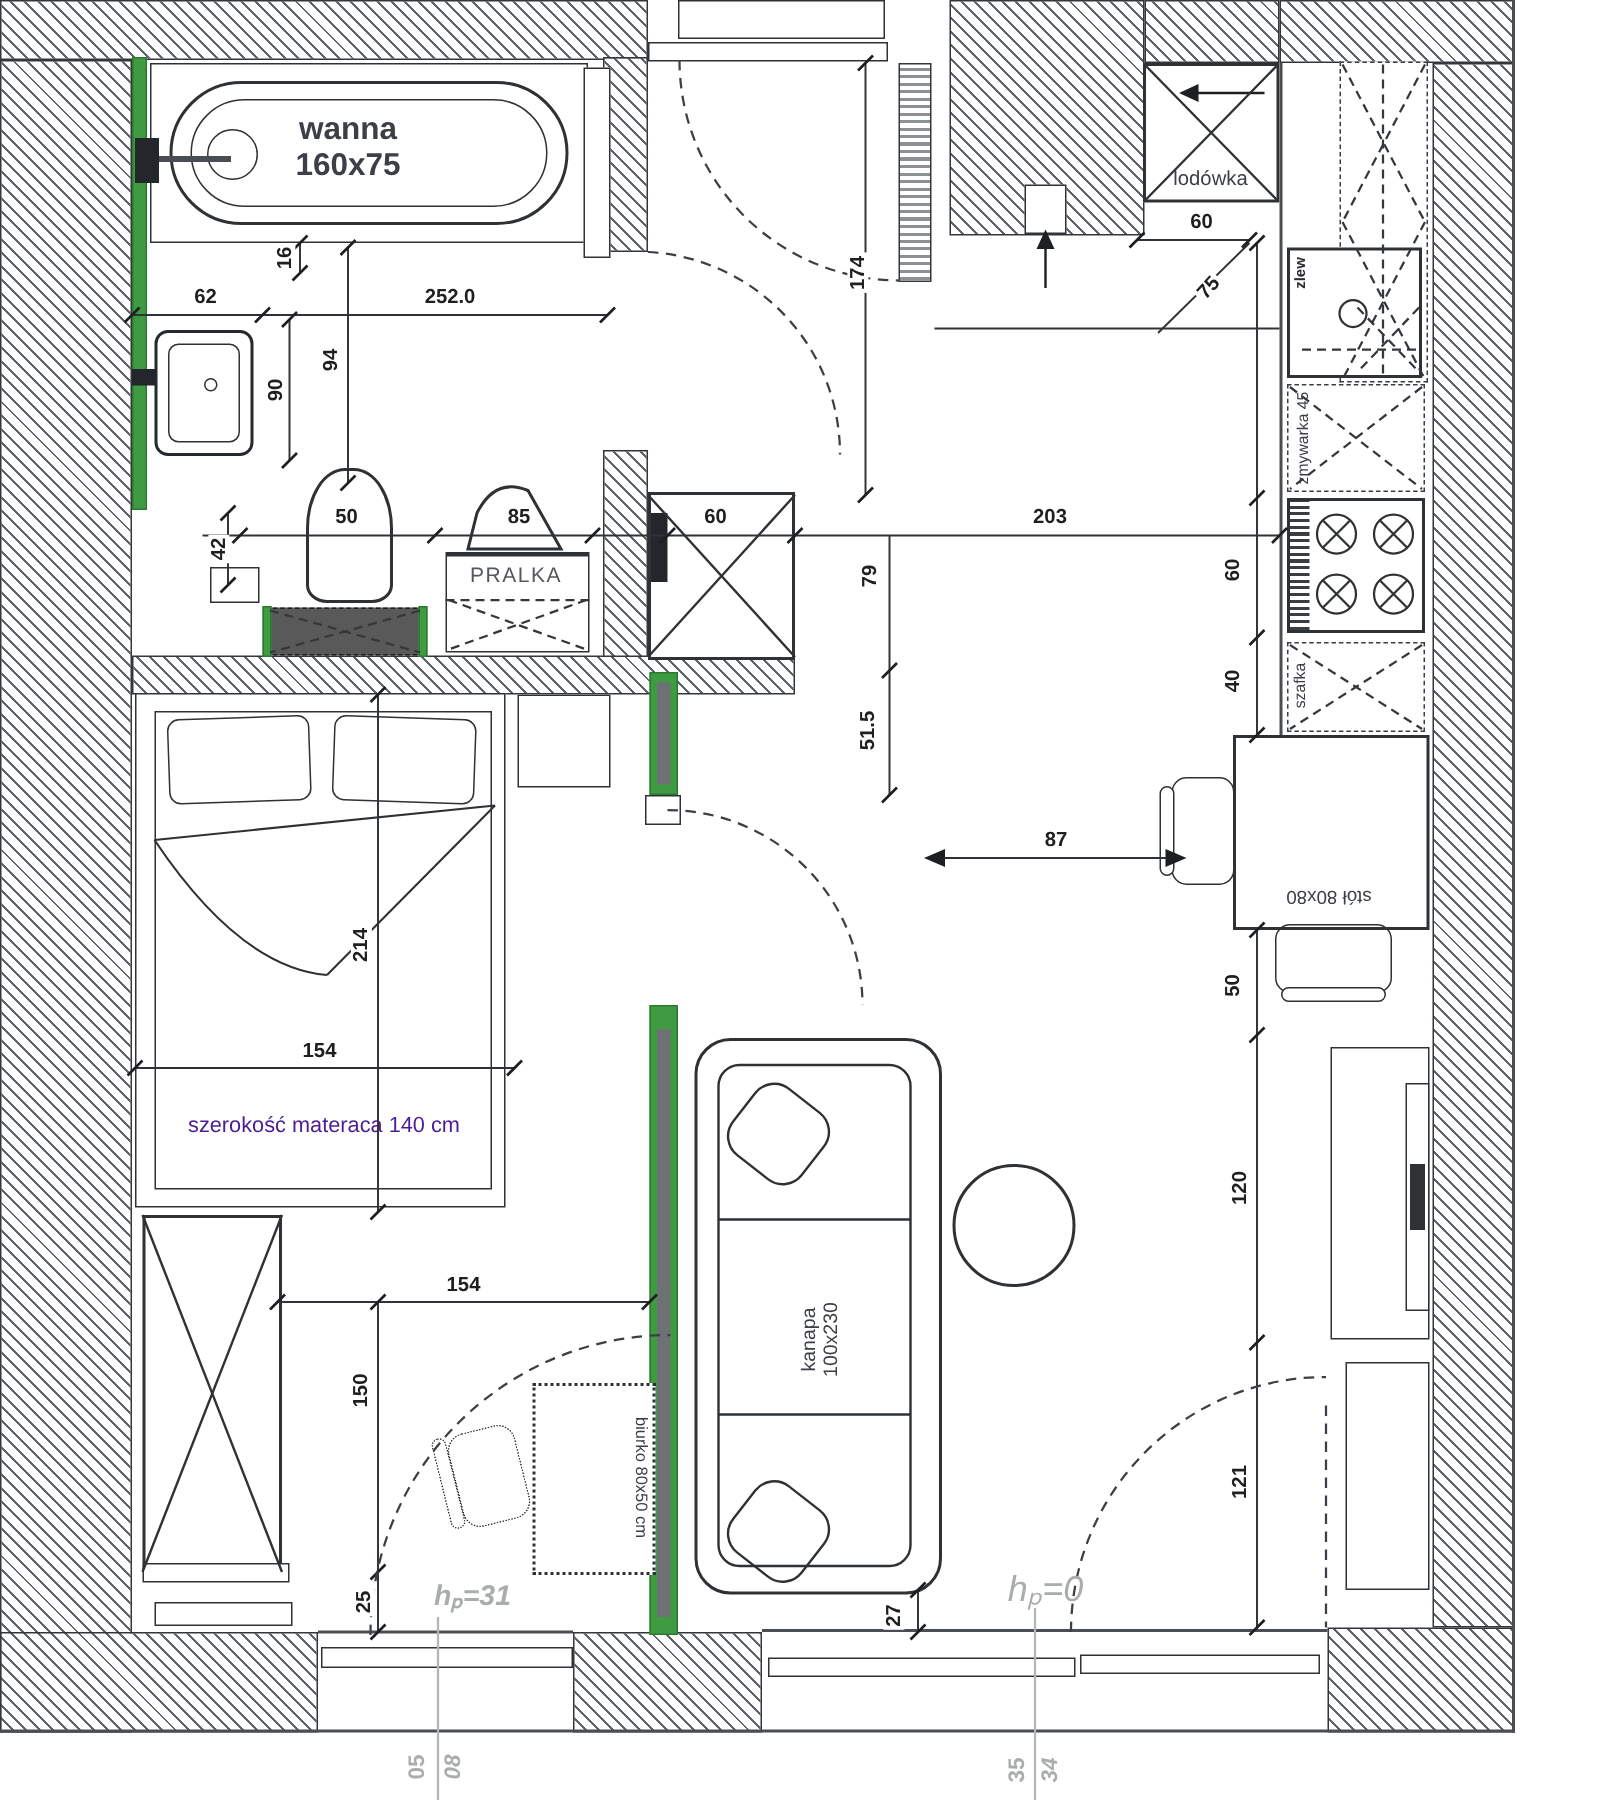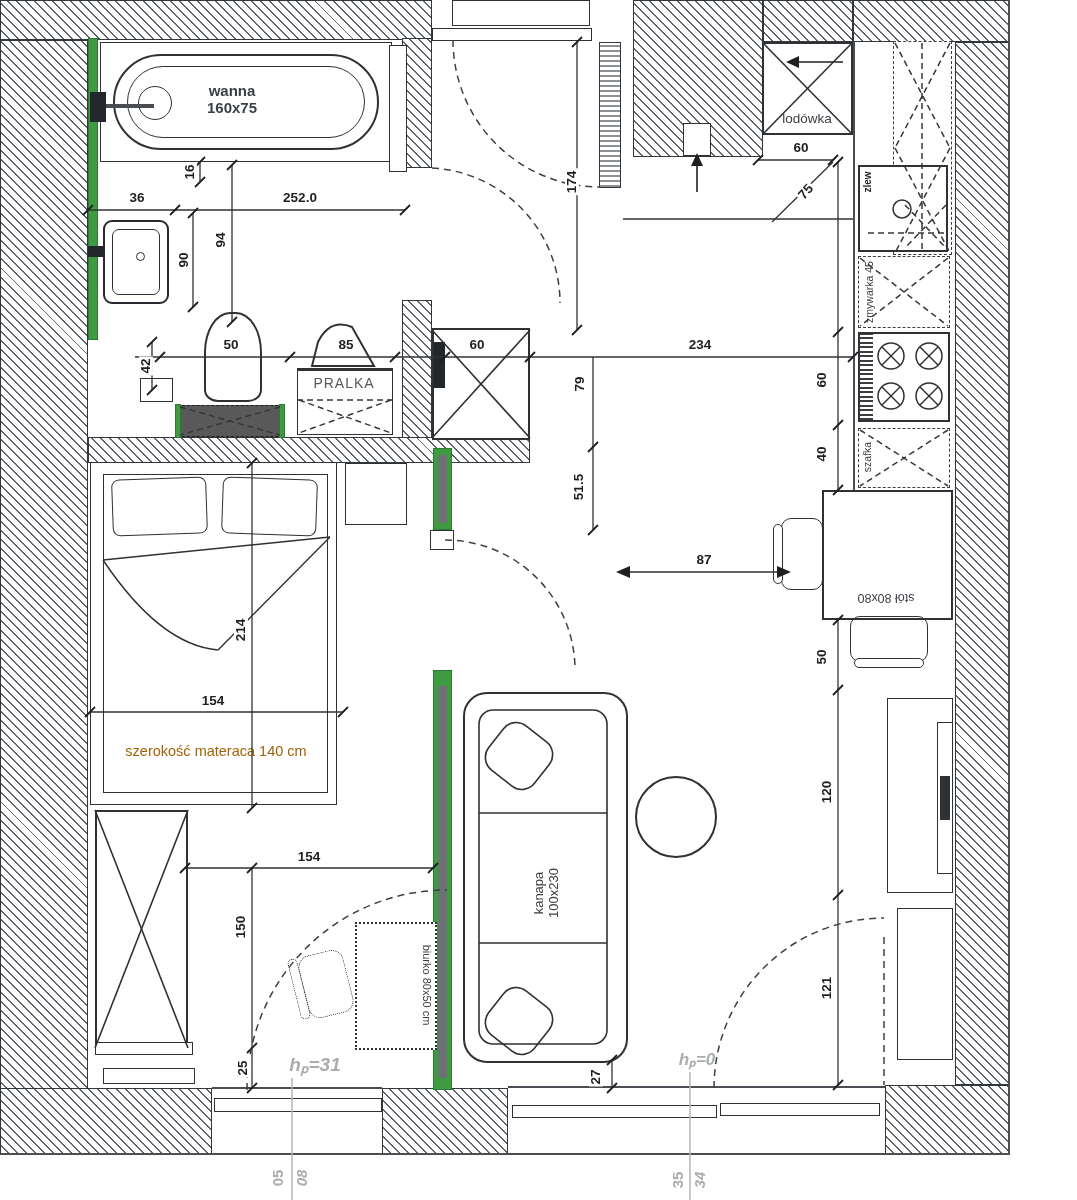--- a/index.html
+++ b/index.html
@@ -65,21 +65,21 @@
   <div class="abs whitebox" style="left:430px;top:530px;width:24px;height:20px;border-width:1.5px"></div>
   <div class="abs greenbar" style="left:433px;top:670px;width:19px;height:420px"></div>
   <div class="abs graycore" style="left:438px;top:686px;width:9px;height:392px"></div>
 
   <div class="abs whitebox" style="left:100px;top:42px;width:292px;height:120px"></div>
   <div class="abs" style="left:113px;top:54px;width:266px;height:96px;border:2px solid #2e3235;border-radius:48px"></div>
   <div class="abs" style="left:127px;top:66px;width:238px;height:72px;border:1.5px solid #2e3235;border-radius:36px"></div>
   <div class="abs" style="left:138px;top:86px;width:34px;height:34px;border:1.5px solid #2e3235;border-radius:50%"></div>
   <div class="abs" style="left:90px;top:92px;width:16px;height:30px;background:#23262a"></div>
   <div class="abs thinline" style="left:106px;top:104px;width:48px;height:4px"></div>
-  <div class="lbl" style="left:232px;top:99px;font-size:15px;font-weight:600;color:#3c4046">
+  <div class="lbl" style="left:232px;top:99px;font-size:21px;font-weight:600;color:#3c4046">
     <div>wanna</div>
     <div>160x75</div>
   </div>
   <div class="abs whitebox" style="left:389px;top:45px;width:18px;height:127px;border-width:1.5px"></div>
 
   <div class="abs" style="left:103px;top:220px;width:66px;height:84px;border:2.2px solid #26292d;border-radius:9px"></div>
   <div class="abs" style="left:112px;top:229px;width:48px;height:66px;border:1.5px solid #2e3235;border-radius:7px"></div>
   <div class="abs" style="left:88px;top:246px;width:16px;height:11px;background:#23262a"></div>
   <div class="abs" style="left:136px;top:252px;width:9px;height:9px;border:1.5px solid #2e3235;border-radius:50%"></div>
 
@@ -119,21 +119,21 @@
 
   <div class="abs whitebox" style="left:887px;top:698px;width:66px;height:195px;border-width:1.8px"></div>
   <div class="abs whitebox" style="left:937px;top:722px;width:16px;height:152px;border-width:1.6px"></div>
   <div class="abs" style="left:940px;top:776px;width:10px;height:44px;background:#2e3235"></div>
   <div class="abs whitebox" style="left:897px;top:908px;width:56px;height:152px;border-width:1.8px"></div>
 
   <div class="abs whitebox" style="left:90px;top:462px;width:247px;height:343px;border-width:1.8px"></div>
   <div class="abs" style="left:103px;top:474px;width:225px;height:319px;border:1.5px solid #2e3235"></div>
   <div class="abs" style="left:112px;top:478px;width:95px;height:57px;border:1.8px solid #2e3235;border-radius:8px;transform:rotate(-2deg)"></div>
   <div class="abs" style="left:222px;top:478px;width:95px;height:57px;border:1.8px solid #2e3235;border-radius:8px;transform:rotate(2deg)"></div>
-  <div class="lbl" style="left:216px;top:751px;font-size:14.5px;color:#a16207">szerokość materaca 140 cm</div>
+  <div class="lbl" style="left:216px;top:751px;font-size:14.5px;color:#4c1d95">szerokość materaca 140 cm</div>
   <div class="abs whitebox" style="left:345px;top:463px;width:62px;height:62px;border-width:1.8px"></div>
 
   <div class="abs whitebox" style="left:95px;top:810px;width:93px;height:238px;border-width:2px"></div>
   <div class="abs whitebox" style="left:95px;top:1042px;width:98px;height:13px;border-width:1.5px"></div>
   <div class="abs whitebox" style="left:103px;top:1068px;width:92px;height:16px;border-width:1.5px"></div>
 
   <div class="abs" style="left:355px;top:922px;width:82px;height:128px;border:2px dotted #2e3235;background:#fff"></div>
   <div class="lbl lblr" style="left:427px;top:985px;font-size:11px;color:#3c4046">biurko 80x50 cm</div>
   <div class="abs" style="left:303px;top:952px;width:46px;height:64px;border:1.8px dotted #2e3235;border-radius:12px;transform:rotate(-14deg)"></div>
   <div class="abs" style="left:294px;top:958px;width:10px;height:62px;border:1.8px dotted #2e3235;border-radius:5px;transform:rotate(-14deg)"></div>
@@ -294,48 +294,48 @@
       <rect x="490" y="728" width="58" height="56" rx="16" transform="rotate(38 519 756)"></rect>
       <rect x="490" y="993" width="58" height="56" rx="16" transform="rotate(38 519 1021)"></rect>
     </g>
 
     <g stroke="#b3b6b6" stroke-width="1.5" fill="none">
       <line x1="292" y1="1078" x2="292" y2="1200"></line>
       <line x1="690" y1="1072" x2="690" y2="1200"></line>
     </g>
   </svg>
 
-  <div class="dim" style="left:137px;top:198px">36</div>
+  <div class="dim" style="left:137px;top:198px">62</div>
   <div class="dim dimv" style="left:190px;top:172px">16</div>
   <div class="dim" style="left:300px;top:198px">252.0</div>
   <div class="dim dimv" style="left:221px;top:240px">94</div>
   <div class="dim dimv" style="left:184px;top:260px">90</div>
   <div class="dim dimv" style="left:146px;top:366px">42</div>
   <div class="dim" style="left:231px;top:345px">50</div>
   <div class="dim" style="left:346px;top:345px">85</div>
   <div class="dim" style="left:477px;top:345px">60</div>
   <div class="dim dimv" style="left:572px;top:182px">174</div>
-  <div class="dim" style="left:700px;top:345px">234</div>
+  <div class="dim" style="left:700px;top:345px">203</div>
   <div class="dim dimv" style="left:580px;top:384px">79</div>
   <div class="dim dimv" style="left:579px;top:487px">51.5</div>
   <div class="dim" style="left:801px;top:148px">60</div>
   <div class="dim" style="left:806px;top:192px;transform:translate(-50%,-50%) rotate(-48deg)">75</div>
   <div class="dim dimv" style="left:822px;top:380px">60</div>
   <div class="dim dimv" style="left:822px;top:454px">40</div>
   <div class="dim dimv" style="left:822px;top:657px">50</div>
   <div class="dim dimv" style="left:827px;top:792px">120</div>
   <div class="dim dimv" style="left:827px;top:988px">121</div>
   <div class="dim" style="left:213px;top:701px">154</div>
   <div class="dim dimv" style="left:241px;top:630px">214</div>
   <div class="dim" style="left:309px;top:857px">154</div>
   <div class="dim dimv" style="left:241px;top:927px">150</div>
   <div class="dim dimv" style="left:243px;top:1068px">25</div>
   <div class="dim dimv" style="left:596px;top:1077px">27</div>
   <div class="dim" style="left:704px;top:560px">87</div>
 
   <div class="lbl gray ital" style="left:315px;top:1065px;font-size:19px;font-weight:600">hₚ=31</div>
-  <div class="lbl gray ital" style="left:697px;top:1060px;font-size:17px;font-weight:700">hₚ=0</div>
+  <div class="lbl gray ital" style="left:697px;top:1060px;font-size:24px;font-weight:400">hₚ=0</div>
   <div class="lbl lblv gray" style="left:278px;top:1178px;font-size:15px;font-weight:600">05</div>
   <div class="lbl lblv gray ital" style="left:302px;top:1178px;font-size:15px;font-weight:600">08</div>
   <div class="lbl lblv gray" style="left:678px;top:1180px;font-size:15px;font-weight:600">35</div>
   <div class="lbl lblv gray ital" style="left:700px;top:1180px;font-size:15px;font-weight:600">34</div>
 
 </div>
 
 </body></html>

